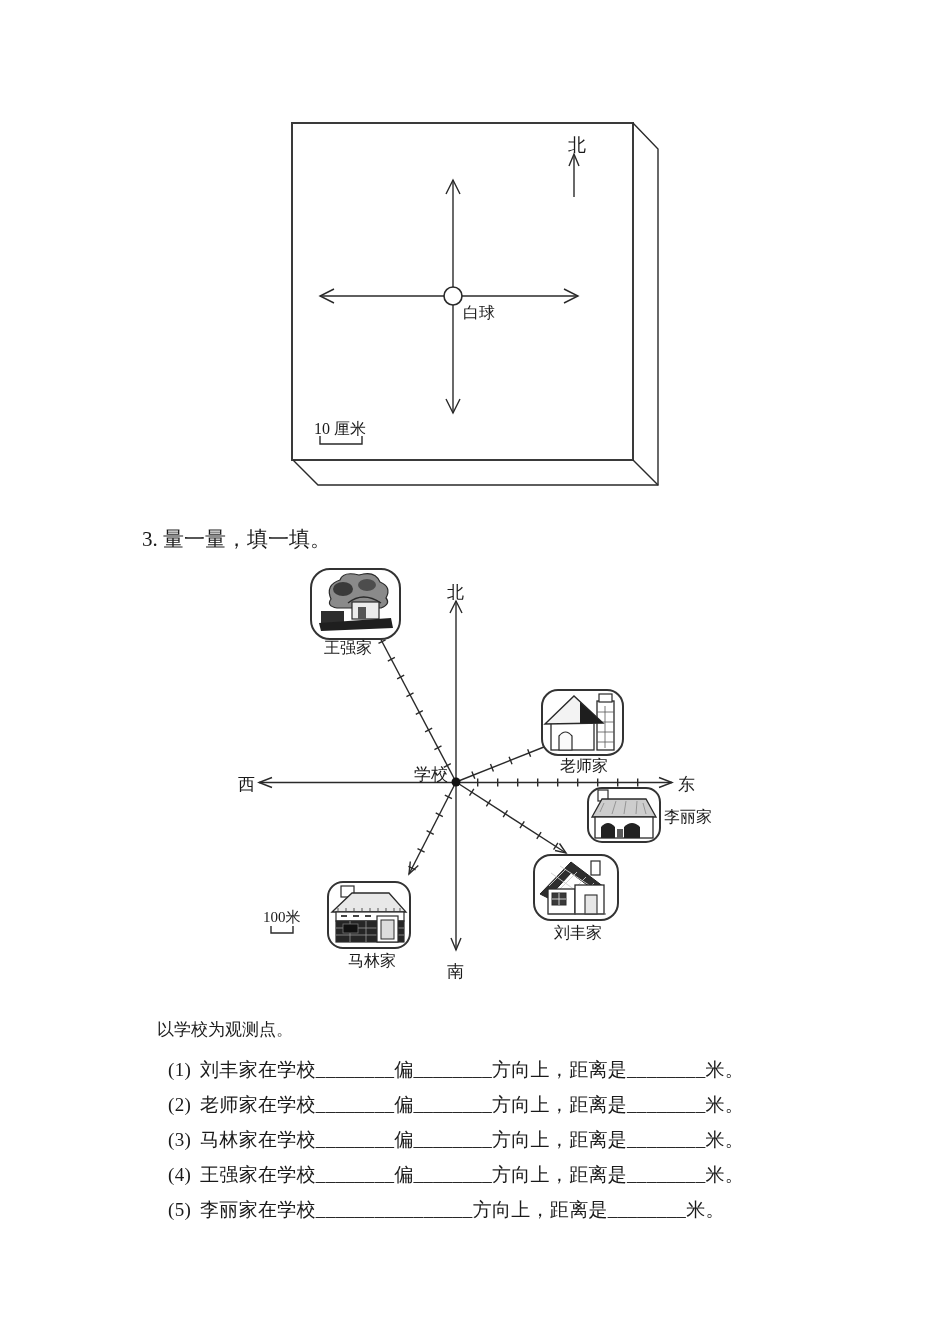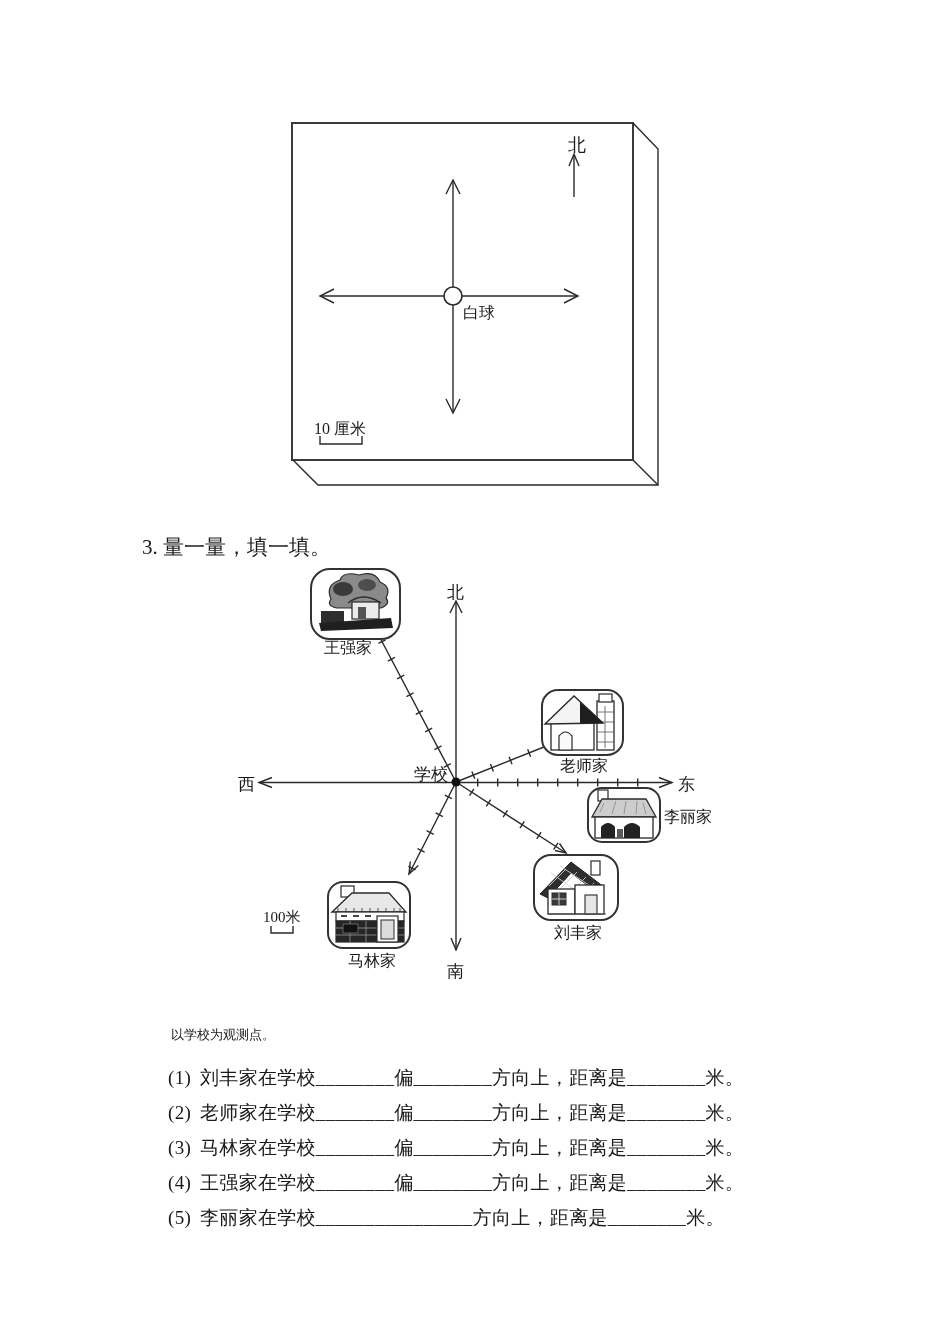--- a/index.html
+++ b/index.html
@@ -1,23 +1,23 @@
 <!DOCTYPE html>
 <html><head>
 <meta charset="utf-8">
 <style>
   html,body{margin:0;padding:0;background:#888;}
   #page{
     position:relative;width:950px;height:1344px;margin:0 auto;
     background:#ffffff;overflow:hidden;
     font-family:"Liberation Serif","DejaVu Serif",serif;color:#1a1a1a;
   }
-  .abs{position:absolute;line-height:1.25;white-space:nowrap;margin-top:8px;}
+  .abs{position:absolute;line-height:1.25;white-space:nowrap;}
   #heading{left:142px;top:526px;font-size:21px;}
-  #note{left:171px;top:1019px;font-size:13px;}
+  #note{left:157px;top:1019px;font-size:17px;}
   .qline{left:168px;font-size:19px;letter-spacing:0.3px;}
   .qnum{margin-right:9px;}
   svg{position:absolute;left:0;}
   svg text{font-family:"Liberation Serif","DejaVu Serif",serif;fill:#1a1a1a;}
   .ink2{stroke:#2a2a2a;fill:none;stroke-width:1.4;}
   .tick{stroke:#2a2a2a;stroke-width:8;stroke-dasharray:1.4 18.6;fill:none;}
   .housebox{fill:#ffffff;stroke:#333;stroke-width:2;}
 </style>
 </head>
 <body>

